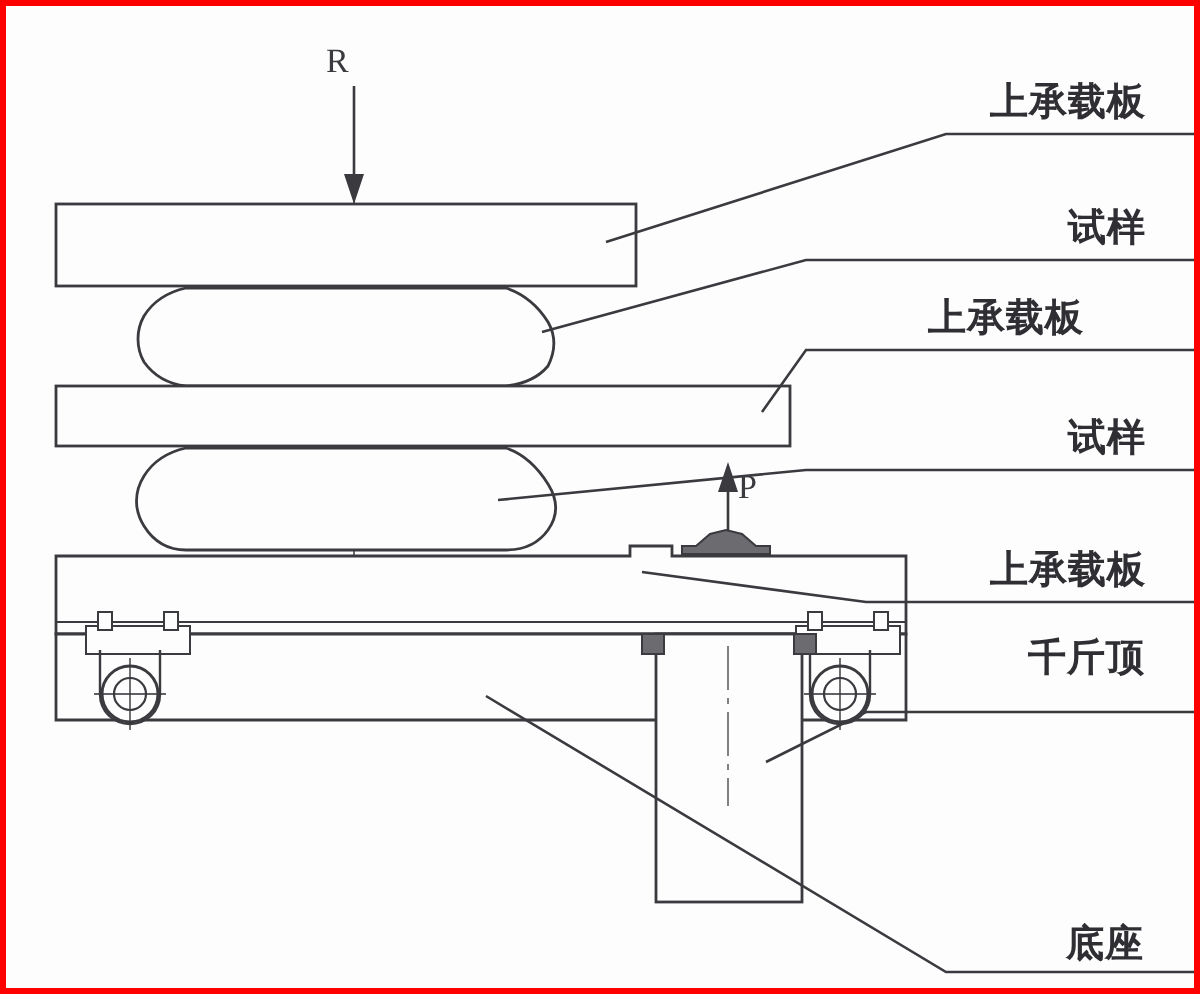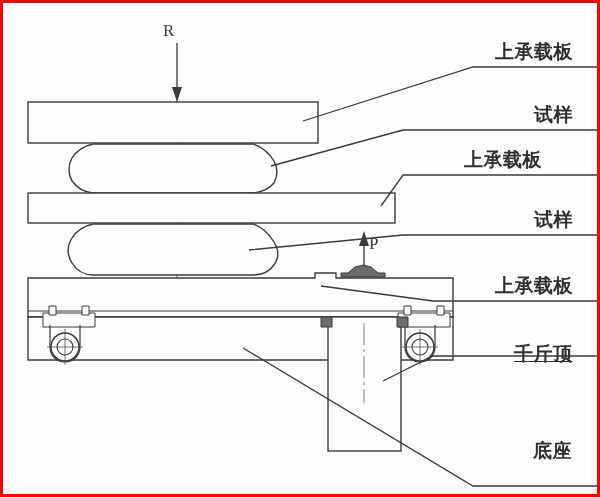--- a/index.html
+++ b/index.html
@@ -187,16 +187,16 @@
   </svg>
 
   <div class="forcelabel" style="left:160px; top:18px;">R</div>
   <div class="forcelabel" style="left:366px; top:231px;">P</div>
 
   <div class="label" style="left:492px; top:38px;">上承载板</div>
   <div class="label" style="left:531px; top:101px;">试样</div>
   <div class="label" style="left:461px; top:146px;">上承载板</div>
   <div class="label" style="left:531px; top:206px;">试样</div>
   <div class="label" style="left:492px; top:272px;">上承载板</div>
-  <div class="label" style="left:511px; top:340px;text-decoration:underline;">千斤顶</div>
-  <div class="label" style="left:530px; top:437px;">底座</div>
+  <div class="label" style="left:511px; top:316px;">千斤顶</div>
+  <div class="label" style="left:530px; top:459px;">底座</div>
 
 </div>
 
 </body></html>

